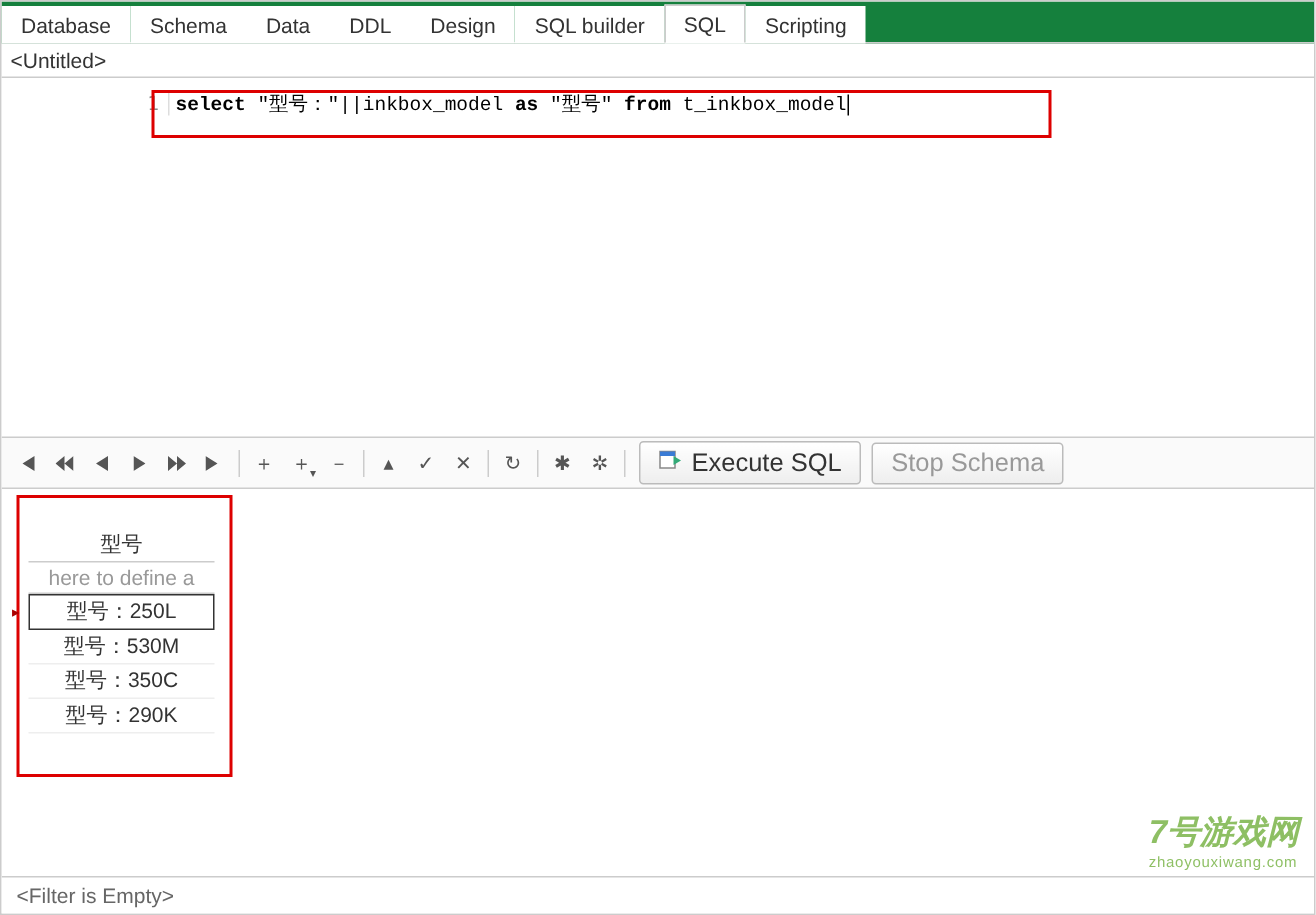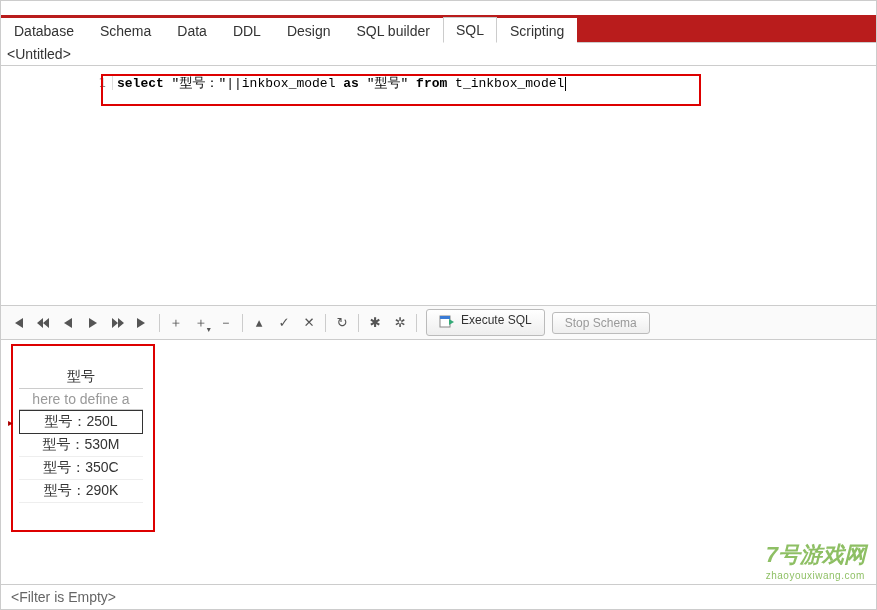--- a/index.html
+++ b/index.html
@@ -10,24 +10,23 @@
     width: 877px;
     height: 610px;
     overflow: hidden;
     border: 1px solid #ccc;
     position: relative;
   }
   
   .tabs {
     display: flex;
     border-bottom: 1px solid #ccc;
-    background: #b91c1c;
+    background: #15803d;
     height: 28px;
     align-items: flex-end;
-    margin-top: 14px;
   }
   .tab {
     padding: 4px 12px;
     font-size: 14px;
     color: #333;
     border: 1px solid transparent;
     border-bottom: none;
     cursor: pointer;
     position: relative;
     top: 1px;
@@ -114,28 +113,28 @@
     background: transparent;
   }
   .tsep {
     width: 1px;
     height: 18px;
     background: #ccc;
     margin: 0 2px;
   }
   .exec-btn, .stop-btn {
     display: flex;
-    align-items: flex-start;
+    align-items: flex-end;
     gap: 6px;
     padding: 3px 12px;
     border: 1px solid #bbb;
     border-radius: 3px;
     background: linear-gradient(#fff, #eee);
     cursor: pointer;
-    font-size: 12px;
+    font-size: 17px;
     color: #333;
     margin-left: 4px;
   }
   .stop-btn { color: #999; }
   
   .results-wrap {
     position: relative;
     padding: 8px;
     height: 260px;
   }

